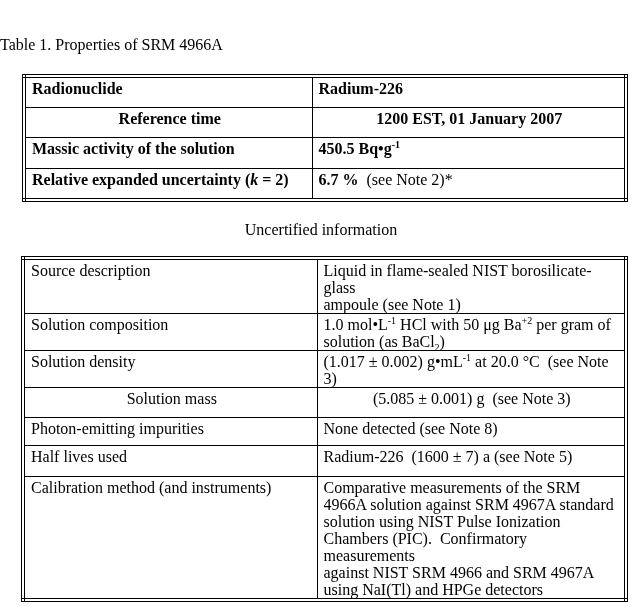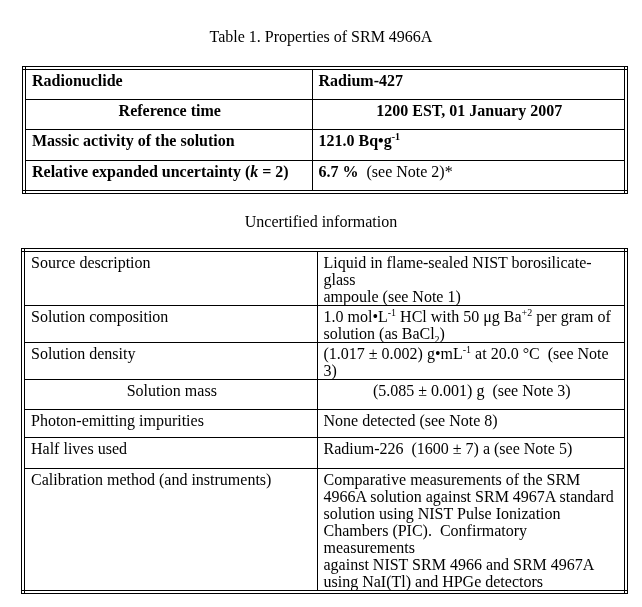--- a/index.html
+++ b/index.html
@@ -8,23 +8,23 @@
     background: #ffffff;
   }
   body {
     width: 642px;
     height: 607px;
     font-family: "Liberation Serif", serif;
     color: #000000;
     overflow: hidden;
   }
   .doc-title {
-    text-align: center;
+    text-align: left;
     font-size: 16px;
-    padding-top: 28px;
+    padding-top: 36px;
   }
   .heading {
     text-align: center;
     font-size: 16px;
   }
   .heading.certified {
     font-weight: bold;
     margin-top: 21px;
   }
   .heading.uncertified {
@@ -73,29 +73,29 @@
 
 
   <table class="doc-table certified-table">
     <colgroup>
         <col class="c1">
         <col class="c2">
       </colgroup>
     <tbody>
         <tr class="h31">
       <td><span>Radionuclide</span></td>
-      <td><span>Radium-427</span></td>
+      <td><span>Radium-226</span></td>
     </tr>
     <tr class="h30">
       <td><span>Reference time</span></td>
       <td><span>1200 EST, 01 January 2007</span></td>
     </tr>
     <tr class="h31">
       <td><span>Massic activity of the solution</span></td>
-      <td><span>121.0 Bq•g</span><sup>-1</sup></td>
+      <td><span>450.5 Bq•g</span><sup>-1</sup></td>
     </tr>
     <tr class="h32">
       <td><span>Relative expanded uncertainty (</span><span style="font-style: italic;">k</span><span> = 2)</span></td>
       <td><span>6.7 %</span><span style="font-weight: normal;">  (see Note 2)*</span></td>
     </tr>
   </tbody>
     </table>
 
   <div class="heading uncertified">Uncertified information</div>
 

